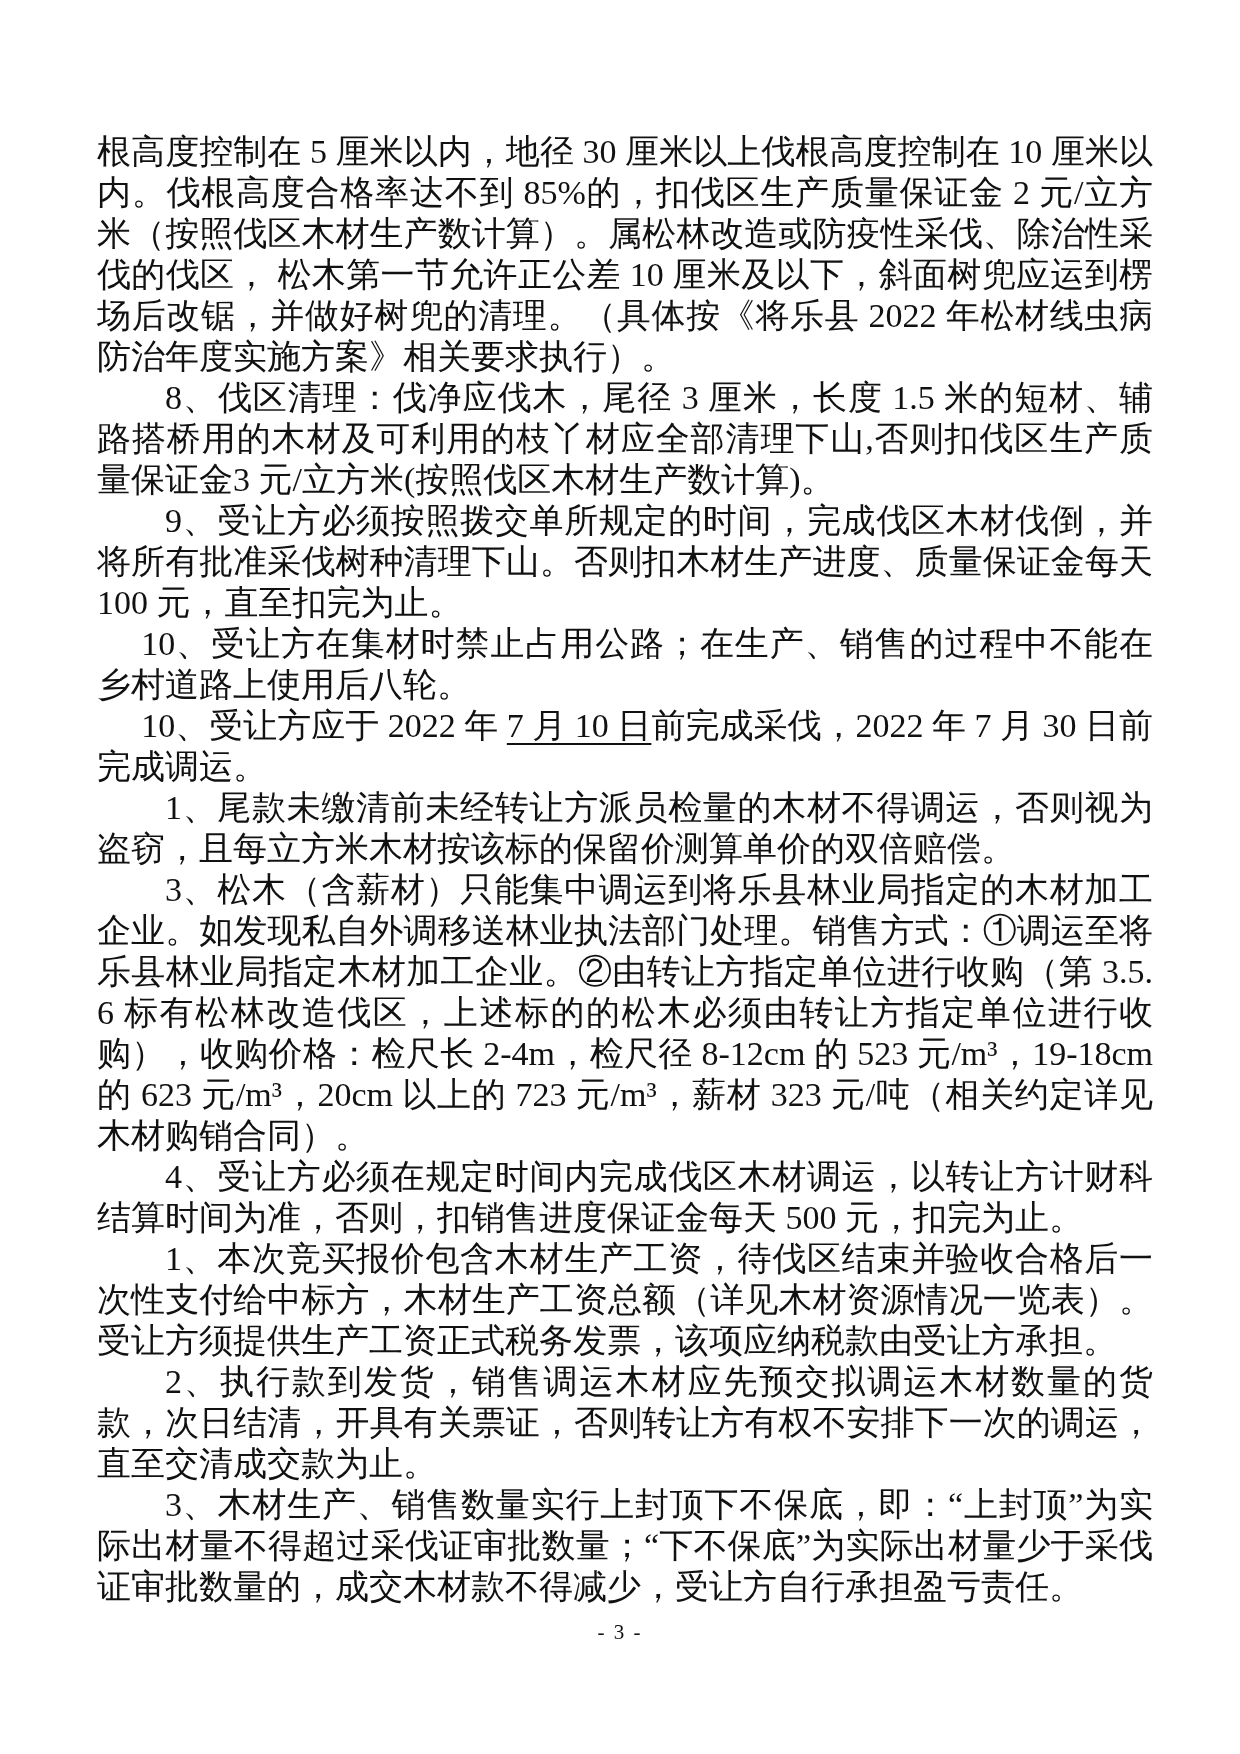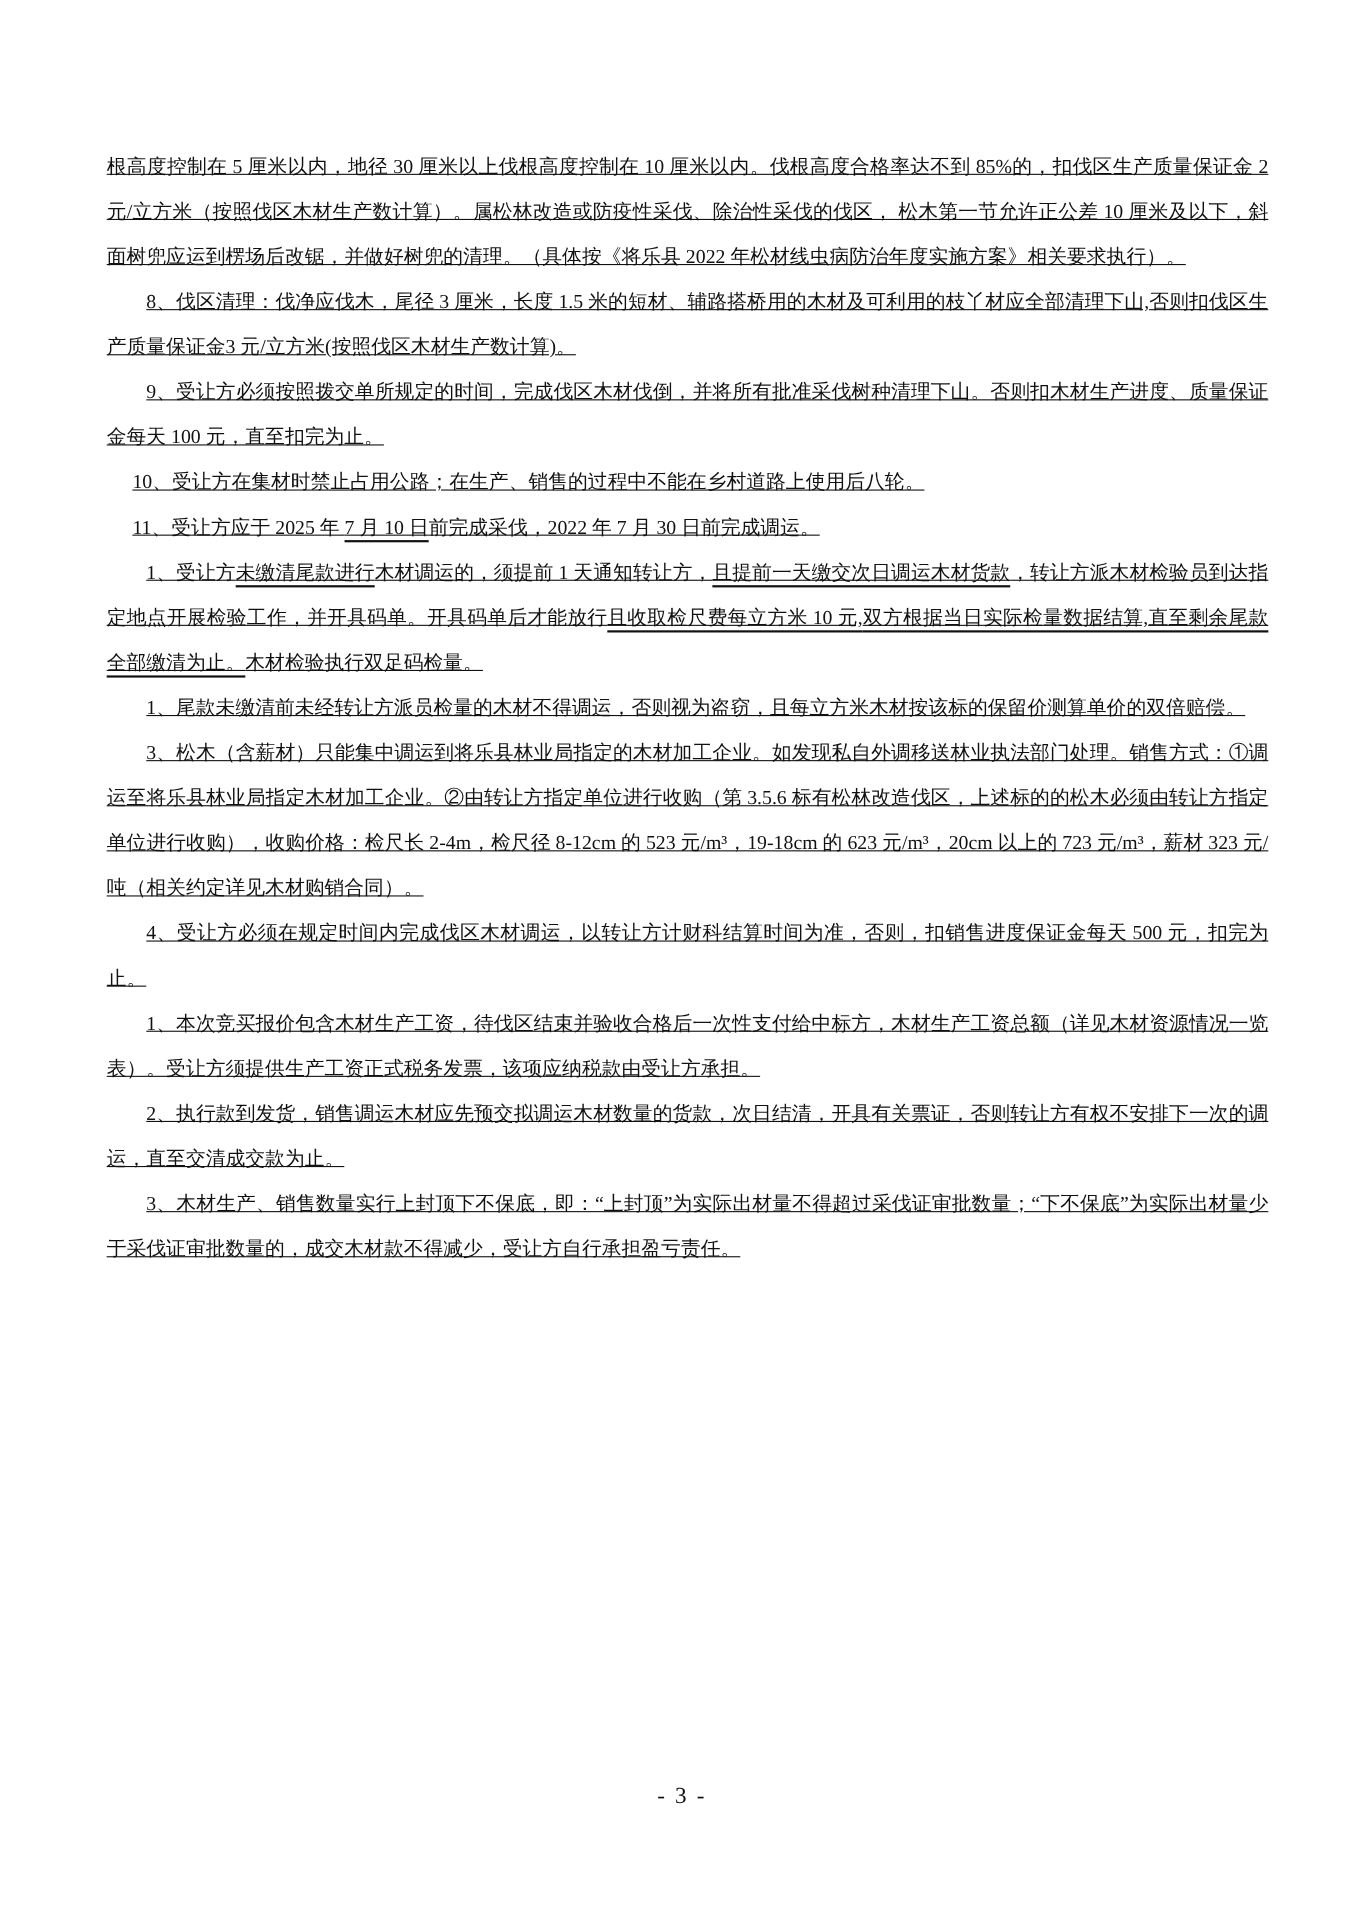--- a/index.html
+++ b/index.html
@@ -14,26 +14,25 @@
     color: #111111;
   }
   .content {
     position: absolute;
     left: 97px;
     top: 131px;
     width: 1056px;
   }
   p.para {
     margin: 0;
-    font-size: 18px;
+    font-size: 34px;
     line-height: 41px;
     text-align: justify;
     text-justify: inter-ideograph;
     word-break: break-all;
-    text-decoration: underline;
   }
   p.heading {
     font-family: "Liberation Sans", "DejaVu Sans", sans-serif;
     font-weight: bold;
   }
   .indent-none   { text-indent: 0; }
   .indent-normal { text-indent: 2em; }
   .indent-small  { text-indent: 1.3em; }
   .u {
     text-decoration: underline;
@@ -53,22 +52,21 @@
 </style>
 </head>
 <body>
 
 <div class="page">
   <div class="content">
       <p class="para body indent-none"><span>根高度控制在 5 厘米以内，地径 30 厘米以上伐根高度控制在 10 厘米以内。伐根高度合格率达不到 85%的，扣伐区生产质量保证金 2 元/立方米（按照伐区木材生产数计算）。属松林改造或防疫性采伐、除治性采伐的伐区， 松木第一节允许正公差 10 厘米及以下，斜面树兜应运到楞场后改锯，并做好树兜的清理。（具体按《将乐县 2022 年松材线虫病防治年度实施方案》相关要求执行）。</span></p>
       <p class="para body indent-normal"><span>8、伐区清理：伐净应伐木，尾径 3 厘米，长度 1.5 米的短材、辅路搭桥用的木材及可利用的枝丫材应全部清理下山,否则扣伐区生产质量保证金3 元/立方米(按照伐区木材生产数计算)。</span></p>
       <p class="para body indent-normal"><span>9、受让方必须按照拨交单所规定的时间，完成伐区木材伐倒，并将所有批准采伐树种清理下山。否则扣木材生产进度、质量保证金每天 100 元，直至扣完为止。</span></p>
       <p class="para body indent-small"><span>10、受让方在集材时禁止占用公路；在生产、销售的过程中不能在乡村道路上使用后八轮。</span></p>
-      <p class="para body indent-small"><span>11、受让方应于 2025 年 </span><span class="u">7 月 10 日</span><span>前完成采伐，2022 年 7 月 30 日前完成调运。</span></p>
-      <p class="para body indent-normal"><span>1、受让方</span><span class="u">未缴清尾款进行</span><span>木材调运的，须提前 1 天通知转让方，</span><span class="u">且提前一天缴交次日调运木材货款</span><span>，转让方派木材检验员到达指定地点开展检验工作，并开具码单。开具码单后才能放行</span><span class="u">且收取检尺费每立方米 10 元,</span><span class="u">双方根据当日实际检量数据结算,直至剩余尾款全部缴清为止。</span><span>木材检验执行双足码检量。</span></p>
+      <p class="para body indent-small"><span>10、受让方应于 2022 年 </span><span class="u">7 月 10 日</span><span>前完成采伐，2022 年 7 月 30 日前完成调运。</span></p>
       <p class="para body indent-normal"><span>1、尾款未缴清前未经转让方派员检量的木材不得调运，否则视为盗窃，且每立方米木材按该标的保留价测算单价的双倍赔偿。</span></p>
       <p class="para body indent-normal"><span>3、松木（含薪材）只能集中调运到将乐县林业局指定的木材加工企业。如发现私自外调移送林业执法部门处理。销售方式：①调运至将乐县林业局指定木材加工企业。②由转让方指定单位进行收购（第 3.5.6 标有松林改造伐区，上述标的的松木必须由转让方指定单位进行收购），收购价格：检尺长 2-4m，检尺径 8-12cm 的 523 元/m³，19-18cm 的 623 元/m³，20cm 以上的 723 元/m³，薪材 323 元/吨（相关约定详见木材购销合同）。</span></p>
       <p class="para body indent-normal"><span>4、受让方必须在规定时间内完成伐区木材调运，以转让方计财科结算时间为准，否则，扣销售进度保证金每天 500 元，扣完为止。</span></p>
       <p class="para body indent-normal"><span>1、本次竞买报价包含木材生产工资，待伐区结束并验收合格后一次性支付给中标方，木材生产工资总额（详见木材资源情况一览表）。受让方须提供生产工资正式税务发票，该项应纳税款由受让方承担。</span></p>
       <p class="para body indent-normal"><span>2、执行款到发货，销售调运木材应先预交拟调运木材数量的货款，次日结清，开具有关票证，否则转让方有权不安排下一次的调运，直至交清成交款为止。</span></p>
       <p class="para body indent-normal"><span>3、木材生产、销售数量实行上封顶下不保底，即：“上封顶”为实际出材量不得超过采伐证审批数量；“下不保底”为实际出材量少于采伐证审批数量的，成交木材款不得减少，受让方自行承担盈亏责任。</span></p>
     </div>
   <div class="page-footer">- 3 -</div>
 </div>
 

